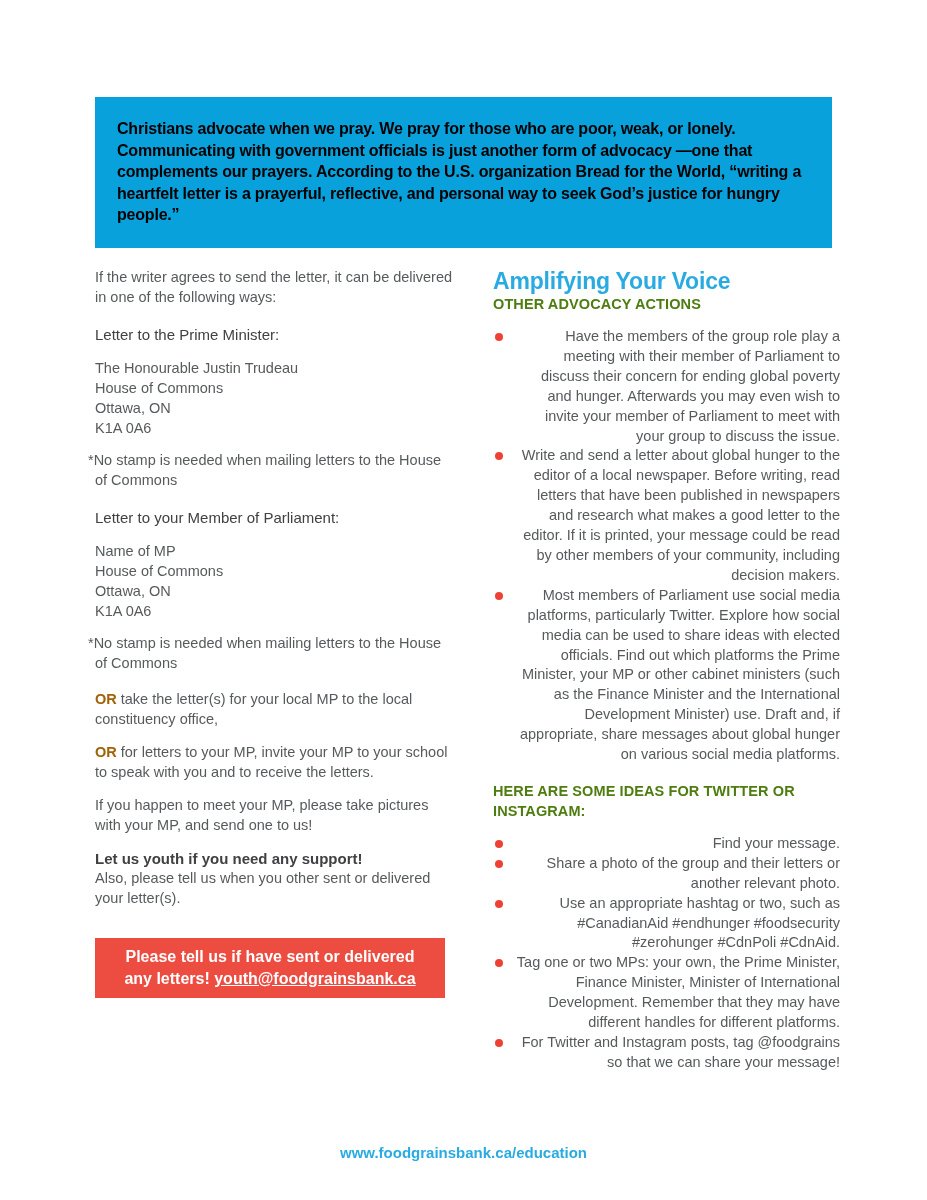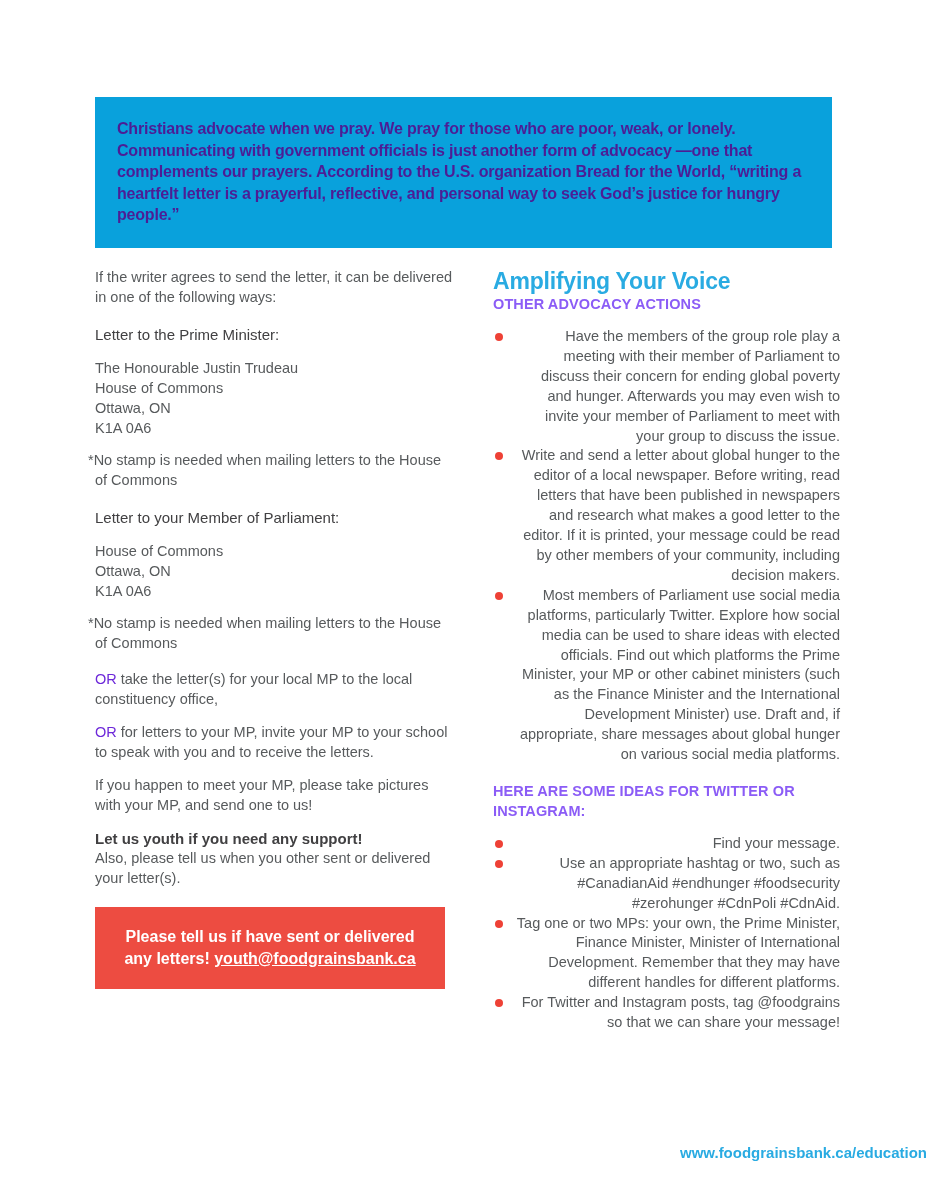--- a/index.html
+++ b/index.html
@@ -19,21 +19,21 @@
     position: absolute;
     left: 95px;
     top: 97px;
     width: 737px;
     height: 151px;
     background: #09a1dc;
     padding: 21px 26px 18px 22px;
     overflow: hidden;
   }
   .banner p {
-    color: #4c1d95;
+    color: #000000;
     font-weight: bold;
     font-size: 16px;
     line-height: 21.5px;
     letter-spacing: -0.2px;
   }
   
   .columns {
     position: absolute;
     left: 95px;
     top: 268px;
@@ -63,32 +63,32 @@
     margin-bottom: 13px;
   }
   .note {
     font-size: 14.5px;
     line-height: 19.9px;
     margin-left: -7px;
     padding-left: 7px;
     text-indent: -7px;
     margin-bottom: 17px;
   }
-  .bold-inline { font-weight: normal; color: #6d28d9; }
+  .bold-inline { font-weight: bold; color: #a16207; }
   .support-heading {
     color: #414042;
     font-size: 15px;
     font-weight: bold;
     line-height: 19.9px;
   }
   
   .red-box {
-    margin-top: 18px;
+    margin-top: 29px;
     width: 350px;
-    height: 82px;
+    height: 60px;
     background: #ed4c41;
     display: flex;
     align-items: center;
     justify-content: center;
     text-align: center;
     padding: 10px 18px;
   }
   .red-box p {
     color: #ffffff;
     font-weight: bold;
@@ -101,21 +101,21 @@
   }
   
   .col-right h1 {
     color: #29abe2;
     font-size: 23px;
     font-weight: bold;
     letter-spacing: -0.2px;
     line-height: 26px;
   }
   .col-right h2 {
-    color: #8b5cf6;
+    color: #4d7c0f;
     font-size: 14.5px;
     font-weight: bold;
     line-height: 20px;
     margin-bottom: 13px;
     letter-spacing: 0.1px;
   }
   .bullet-list {
     list-style: none;
     margin-bottom: 16px;
   }
@@ -134,21 +134,21 @@
     height: 8px;
     border-radius: 50%;
     background: #ee4136;
   }
   
   .footer {
     position: absolute;
     left: 0;
     top: 1144px;
     width: 100%;
-    text-align: right;
+    text-align: center;
   }
   .footer a {
     color: #29abe2;
     font-size: 15px;
     font-weight: bold;
     text-decoration: none;
   }
 </style>
 </head>
 <body>
@@ -171,20 +171,21 @@
         <div>House of Commons</div>
         <div>Ottawa, ON</div>
         <div>K1A 0A6</div>
       </div>
 
       <p class="note">*No stamp is needed when mailing letters to the House of Commons</p>
 
       <h3>Letter to your Member of Parliament:</h3>
 
       <div class="address">
+        <div>Name of MP</div>
         <div>House of Commons</div>
         <div>Ottawa, ON</div>
         <div>K1A 0A6</div>
       </div>
 
       <p class="note">*No stamp is needed when mailing letters to the House of Commons</p>
 
       <p class="body-p"><span class="bold-inline">OR</span><span> take the letter(s) for your local MP to the local constituency office,</span></p>
 
       <p class="body-p"><span class="bold-inline">OR</span><span> for letters to your MP, invite your MP to your school to speak with you and to receive the letters.</span></p>
@@ -207,20 +208,21 @@
       <ul class="bullet-list">
         <li><span class="dot"></span><span>Have the members of the group role play a meeting with their member of Parliament to discuss their concern for ending global poverty and hunger. Afterwards you may even wish to invite your member of Parliament to meet with your group to discuss the issue.</span></li>
         <li><span class="dot"></span><span>Write and send a letter about global hunger to the editor of a local newspaper. Before writing, read letters that have been published in newspapers and research what makes a good letter to the editor. If it is printed, your message could be read by other members of your community, including decision makers.</span></li>
         <li><span class="dot"></span><span>Most members of Parliament use social media platforms, particularly Twitter. Explore how social media can be used to share ideas with elected officials. Find out which platforms the Prime Minister, your MP or other cabinet ministers (such as the Finance Minister and the International Development Minister) use. Draft and, if appropriate, share messages about global hunger on various social media platforms.</span></li>
       </ul>
 
       <h2>HERE ARE SOME IDEAS FOR TWITTER OR INSTAGRAM:</h2>
 
       <ul class="bullet-list">
         <li><span class="dot"></span><span>Find your message.</span></li>
+        <li><span class="dot"></span><span>Share a photo of the group and their letters or another relevant photo.</span></li>
         <li><span class="dot"></span><span>Use an appropriate hashtag or two, such as #CanadianAid #endhunger #foodsecurity #zerohunger #CdnPoli #CdnAid.</span></li>
         <li><span class="dot"></span><span>Tag one or two MPs: your own, the Prime Minister, Finance Minister, Minister of International Development. Remember that they may have different handles for different platforms.</span></li>
         <li><span class="dot"></span><span>For Twitter and Instagram posts, tag @foodgrains so that we can share your message!</span></li>
       </ul>
     </div>
 
   </div>
 
   <div class="footer">
     <a href="#">www.foodgrainsbank.ca/education</a>

